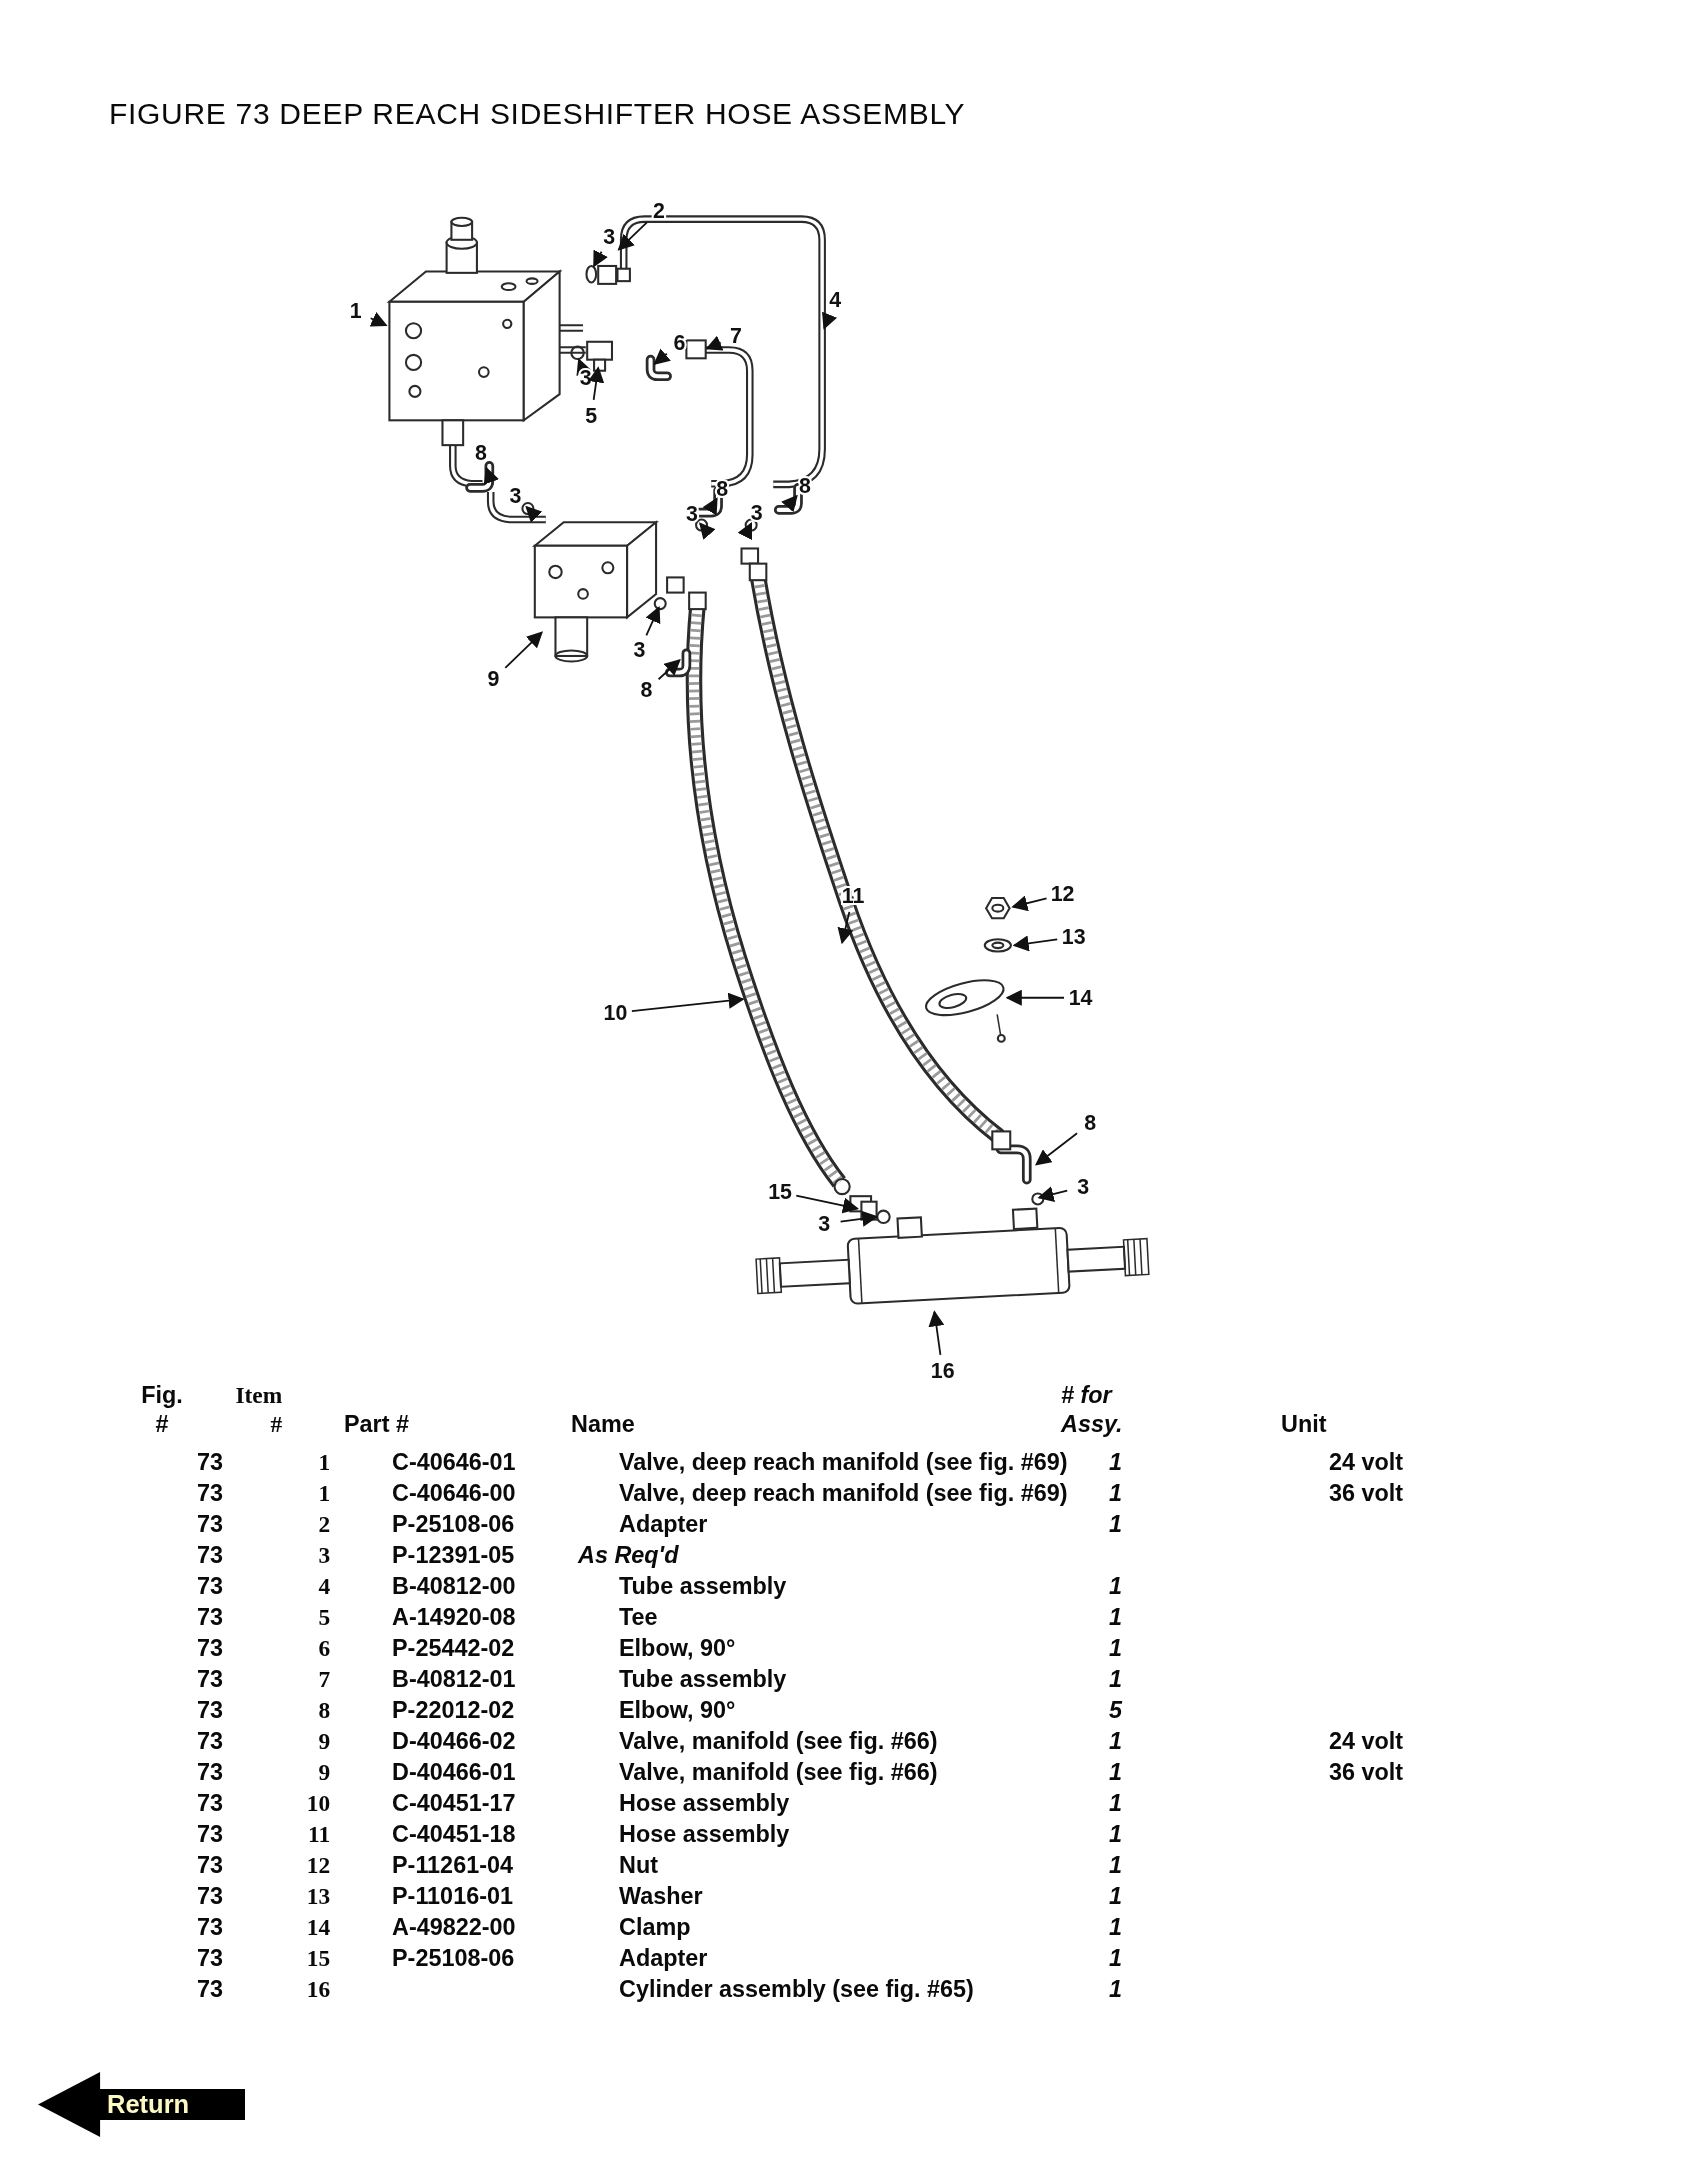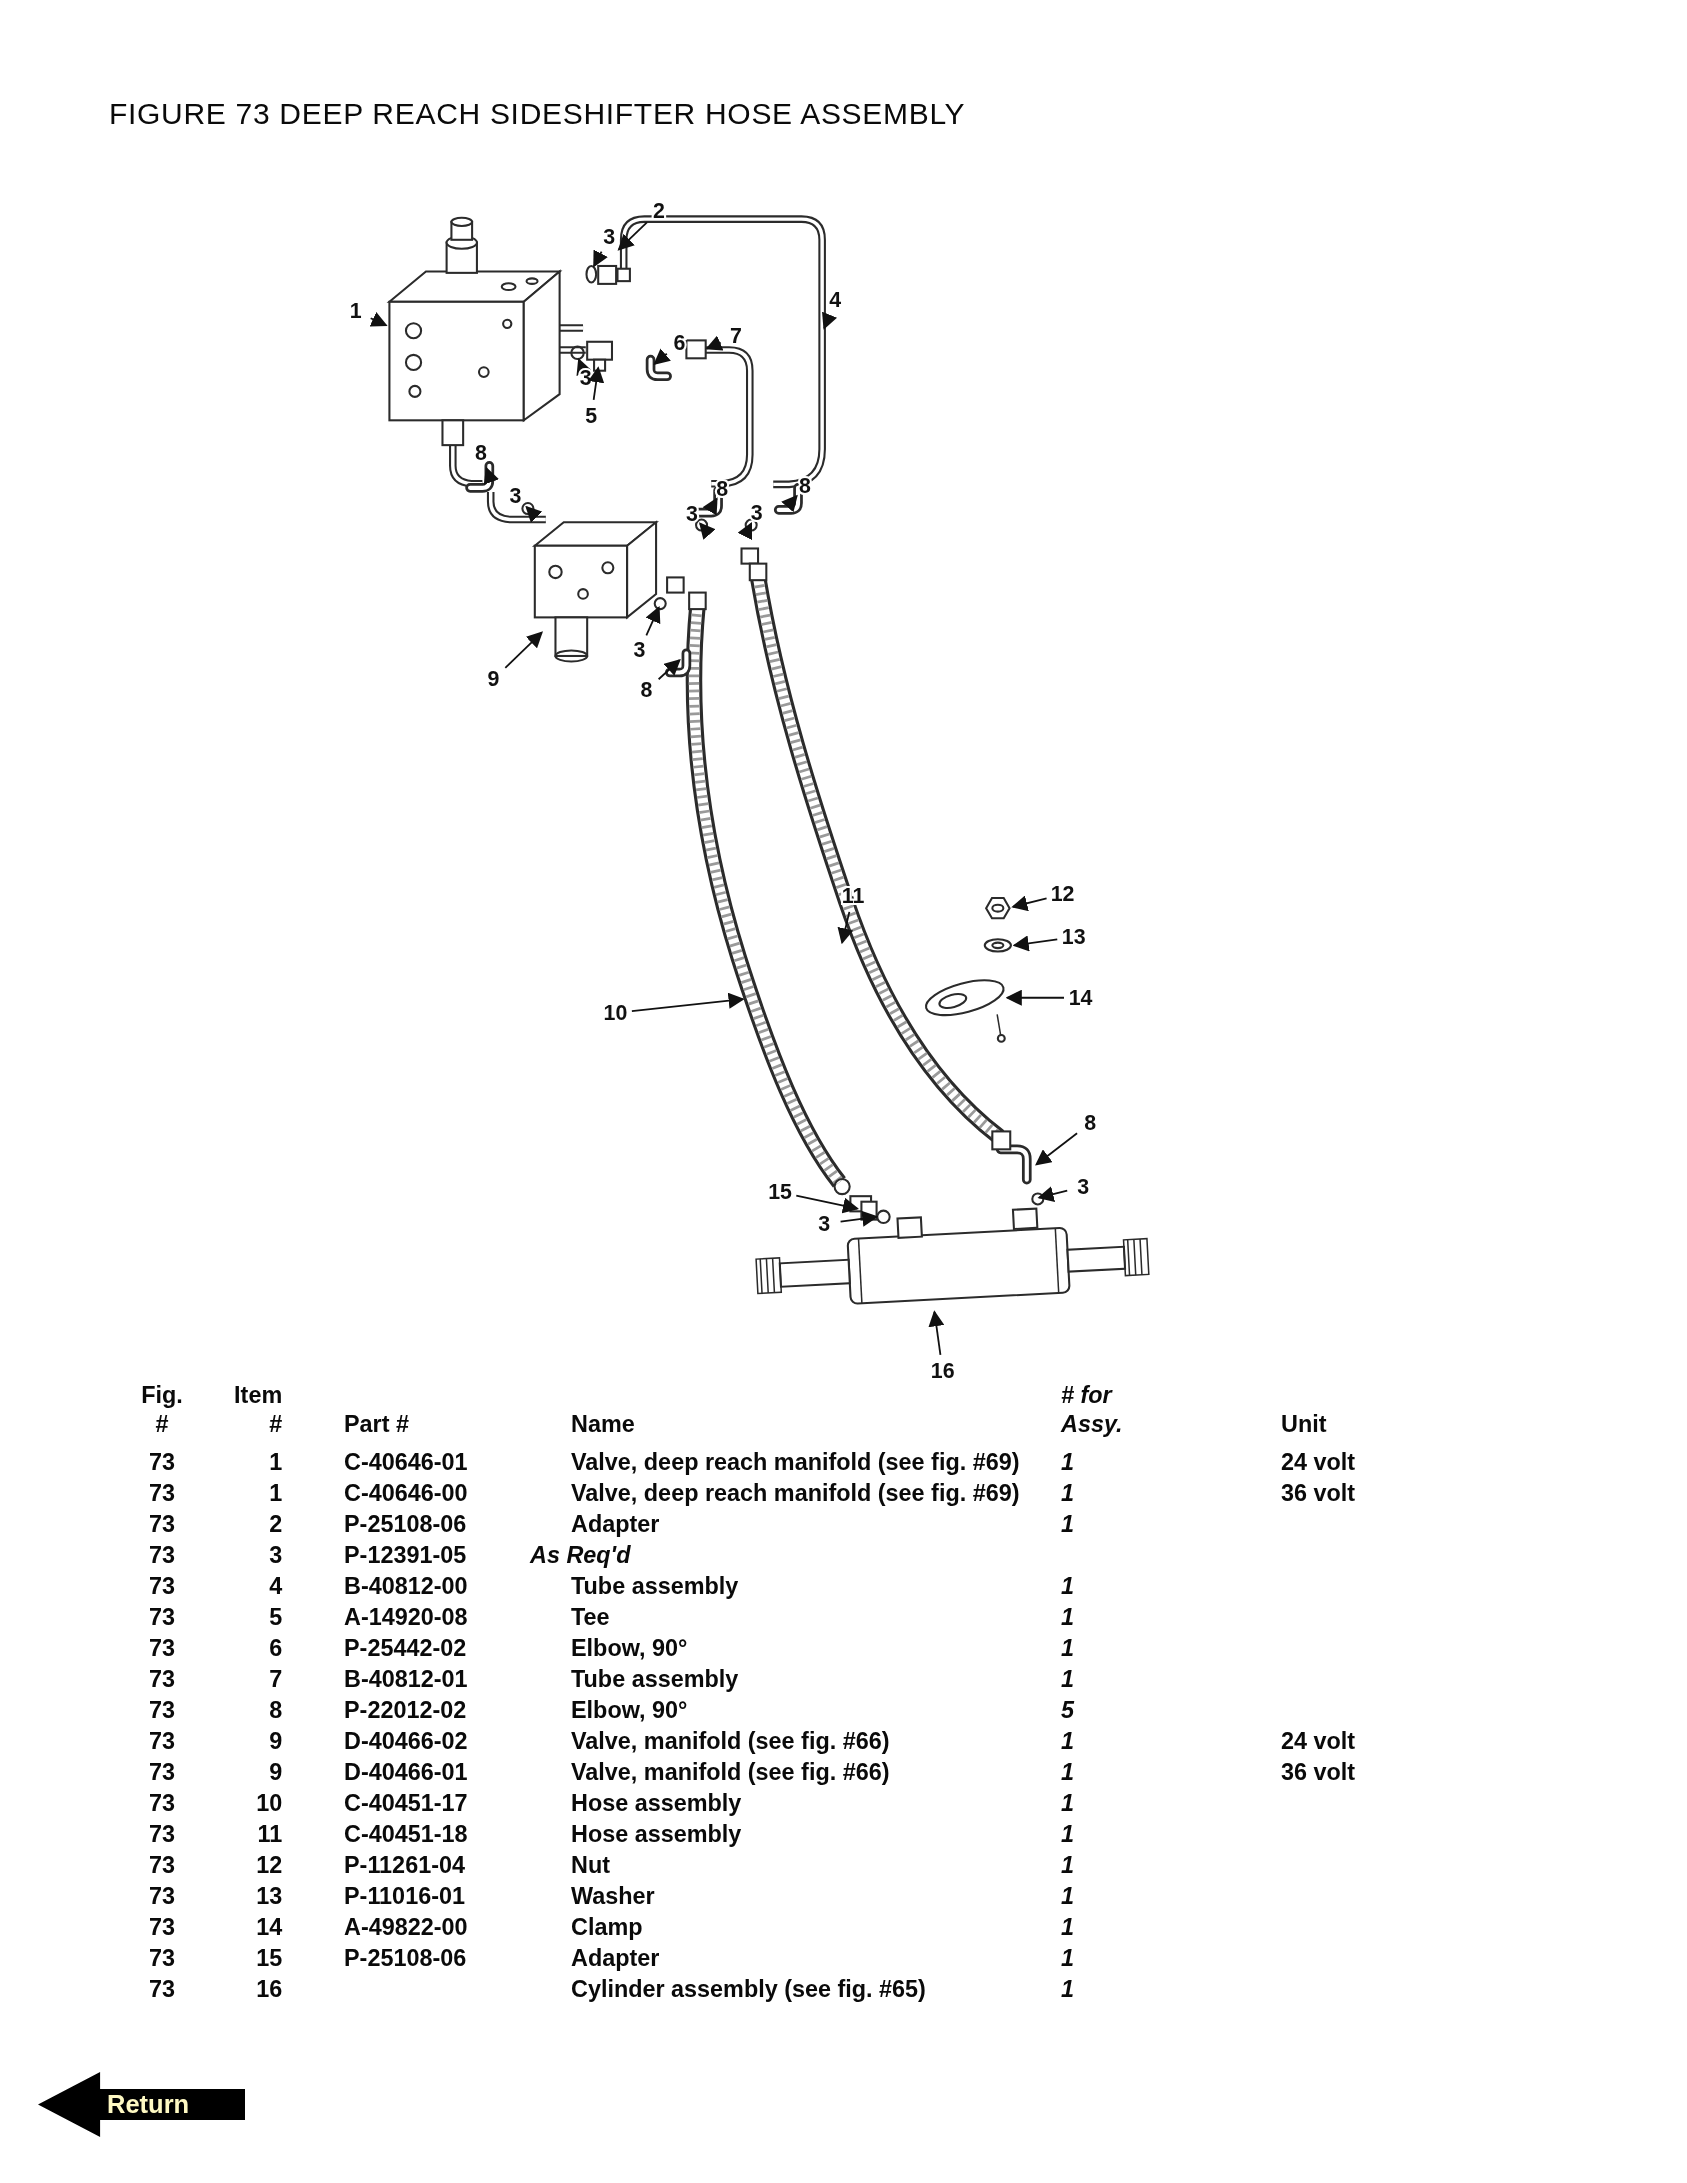--- a/index.html
+++ b/index.html
@@ -22,24 +22,24 @@
   .leader{stroke:#111;stroke-width:2.6;}
   .callout{font:700 31px "Liberation Sans",sans-serif;fill:#111;text-anchor:middle;
            dominant-baseline:central;paint-order:stroke;stroke:#ffffff;stroke-width:6;}
   
   .ptable{position:absolute;left:0;top:1380px;width:1687px;}
   .thead,.trow{display:grid;grid-template-columns:76px 96px 234px 531px 110px 289px;
                padding-left:124px;}
   .thead{font-weight:700;font-size:23.4px;}
   .thead .cell{display:flex;flex-direction:column;justify-content:flex-end;
                min-height:59px;line-height:29px;}
-  .tbody{margin-top:8.3px;}
+  .tbody{margin-top:8.3px;margin-left:48px;}
   .trow{line-height:31px;font-size:23.4px;font-weight:600;}
   .c-fig{text-align:center;}
-  .c-item{text-align:right;padding-right:13.8px;}
+  .c-item{text-align:right;padding-right:13.8px;font-family:Liberation Serif, serif;}
   .c-part{padding-left:48px;}
   .c-name{padding-left:41px;}
   .c-assy{font-style:italic;}
   .c-unit{padding-left:110px;}
   
   .return-btn{position:absolute;left:38px;top:2072px;width:207px;height:65px;background:#000;
               clip-path:polygon(0 50%,30% 0,30% 26%,100% 26%,100% 74%,30% 74%,30% 100%);
               display:flex;align-items:center;box-sizing:border-box;padding-left:69px;
               cursor:pointer;}
   .return-btn span{color:#fef9c3;font-size:25.5px;font-weight:700;}

